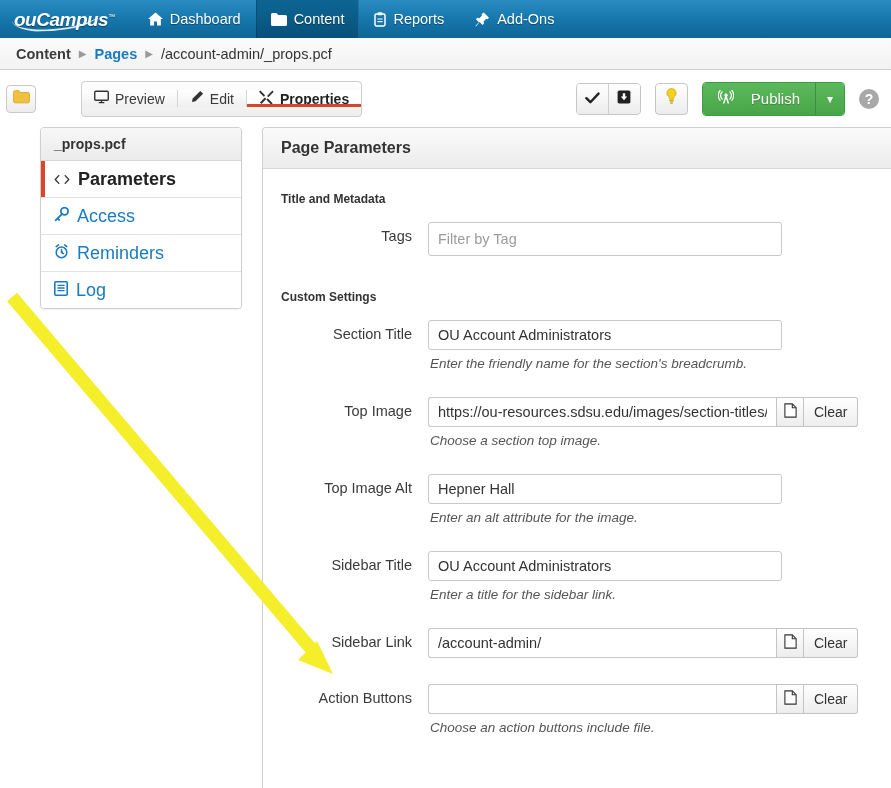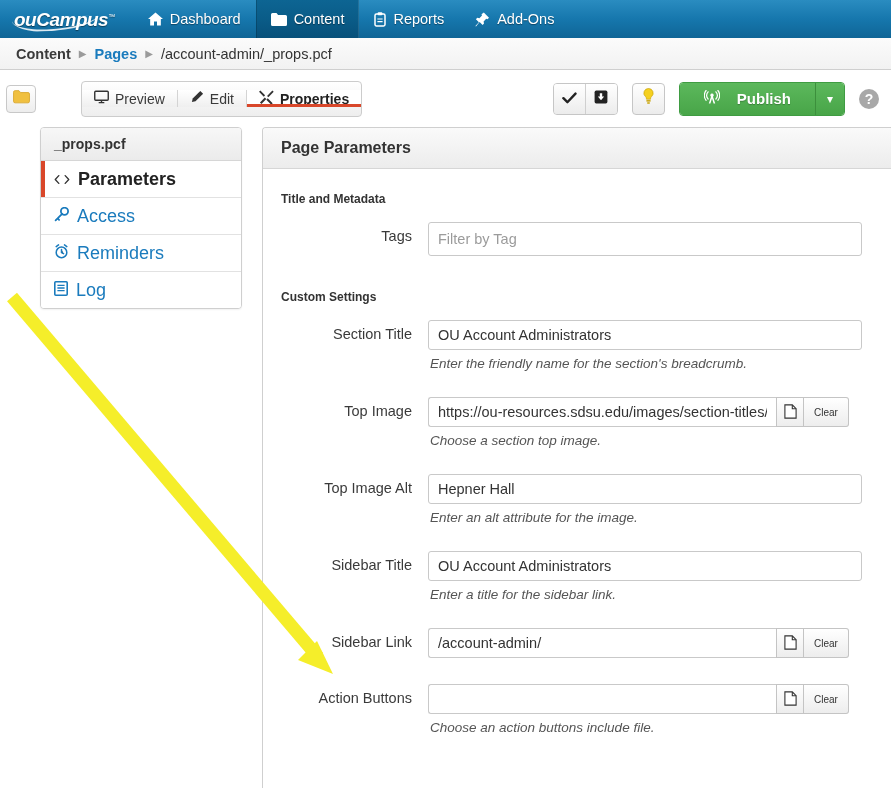--- a/index.html
+++ b/index.html
@@ -196,25 +196,25 @@
     display: flex;
     border-radius: 4px;
     overflow: hidden;
     border: 1px solid #3f9c42;
   }
   .publish-btn {
     display: flex;
     align-items: center;
     gap: 17px;
     height: 32px;
-    padding: 0 24px;
+    padding: 0 15px;
     background: linear-gradient(to bottom,#5cb85c,#48a548);
     color: #fff;
     font-size: 15px;
-    font-weight: bold;
+    font-weight: normal;
     text-shadow: 0 1px 1px rgba(0,0,0,.25);
     cursor: pointer;
     border-right: 1px solid #3c8f3c;
   }
   .publish-caret {
     width: 28px; height: 32px;
     background: linear-gradient(to bottom,#5cb85c,#48a548);
     display: flex; align-items: center; justify-content: center;
     cursor: pointer;
   }
@@ -329,21 +329,21 @@
     flex: 0 0 165px;
     text-align: right;
     padding-right: 16px;
     padding-top: 6px;
     font-size: 14.5px;
     color: #3a3a3a;
     box-sizing: border-box;
   }
   .field-control { flex: 1 1 auto; min-width: 0; }
   .input {
-    width: 434px;
+    width: 354px;
     height: 30px;
     box-sizing: border-box;
     border: 1px solid #c9c9c9;
     border-radius: 3px;
     background: #fff;
     padding: 0 9px;
     font-family: "Liberation Sans", sans-serif;
     font-size: 14.5px;
     color: #333;
     outline: none;
@@ -358,21 +358,21 @@
   .input-group { display: flex; align-items: stretch; }
   .ig-btn {
     height: 30px;
     box-sizing: border-box;
     border: 1px solid #c4c4c4;
     background: linear-gradient(to bottom,#ffffff,#ededed);
     display: flex;
     align-items: center;
     justify-content: center;
     cursor: pointer;
-    font-size: 10px;
+    font-size: 14px;
     color: #333;
   }
   .ig-btn.file { width: 28px; border-left: 1px solid #c4c4c4; }
   .ig-btn.clear { padding: 0 10px; border-left: none; border-radius: 0 3px 3px 0; }
   .field-help {
     font-size: 13.5px;
     font-style: italic;
     color: #555;
     margin: 6px 0 0 2px;
   }

